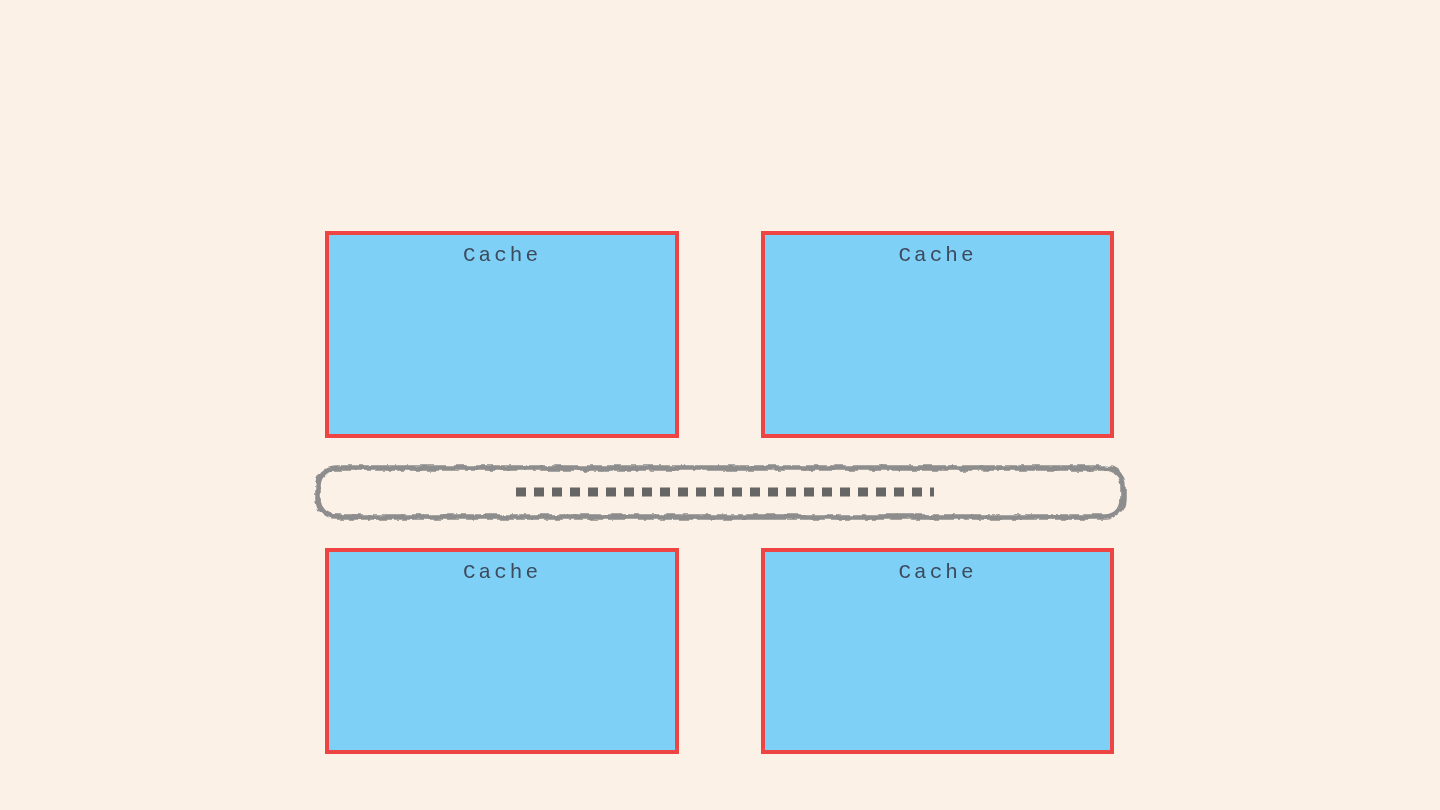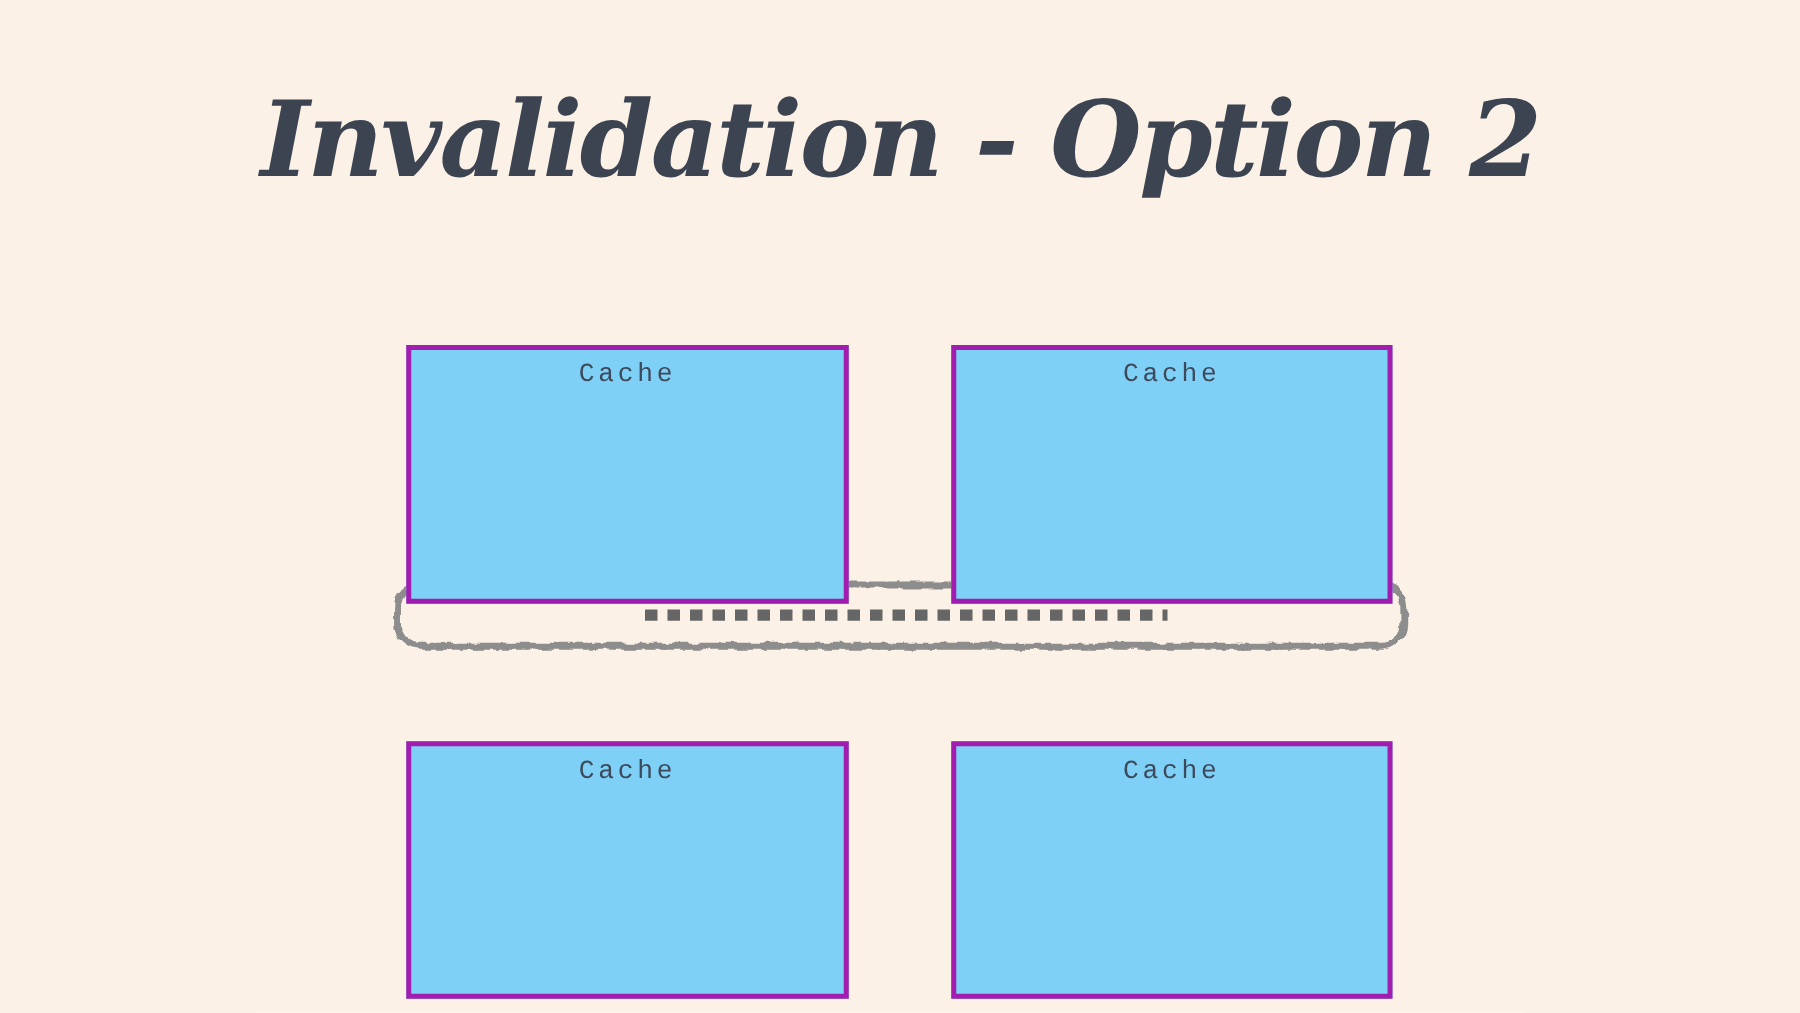--- a/index.html
+++ b/index.html
@@ -28,22 +28,21 @@
     font-style: italic;
     font-weight: bold;
     font-size: 84px;
     letter-spacing: -2px;
     color: #3C4452;
   }
 
   .cache-box {
     position: absolute;
     background: #7FD0F7;
-    border: 4px solid #a21caf;
-    margin-top: 45px;
+    border: 4px solid #ef4444;
   }
 
   .cache-box .cache-label {
     display: block;
     margin-top: 9px;
     text-align: center;
     font-family: "Liberation Mono", monospace;
     font-size: 21px;
     letter-spacing: 3px;
     color: #3D4A5C;
@@ -61,21 +60,20 @@
     width: 1440px;
     height: 810px;
     pointer-events: none;
   }
 </style>
 </head>
 <body>
 
 <div class="slide">
 
-  <h1 class="slide-title">Invalidation - Option 2</h1>
 
   <svg class="diagram-overlay" width="1440" height="810" viewBox="0 0 1440 810">
     <defs>
       <filter id="rough-gray" x="-10%" y="-60%" width="120%" height="220%">
         <feTurbulence type="fractalNoise" baseFrequency="0.09" numOctaves="3" seed="7" result="n"></feTurbulence>
         <feDisplacementMap in="SourceGraphic" in2="n" scale="5" xChannelSelector="R" yChannelSelector="G"></feDisplacementMap>
       </filter>
       <filter id="rough-black" x="-200%" y="-15%" width="500%" height="130%">
         <feTurbulence type="fractalNoise" baseFrequency="0.12" numOctaves="3" seed="3" result="n"></feTurbulence>
         <feDisplacementMap in="SourceGraphic" in2="n" scale="5" xChannelSelector="R" yChannelSelector="G"></feDisplacementMap>

